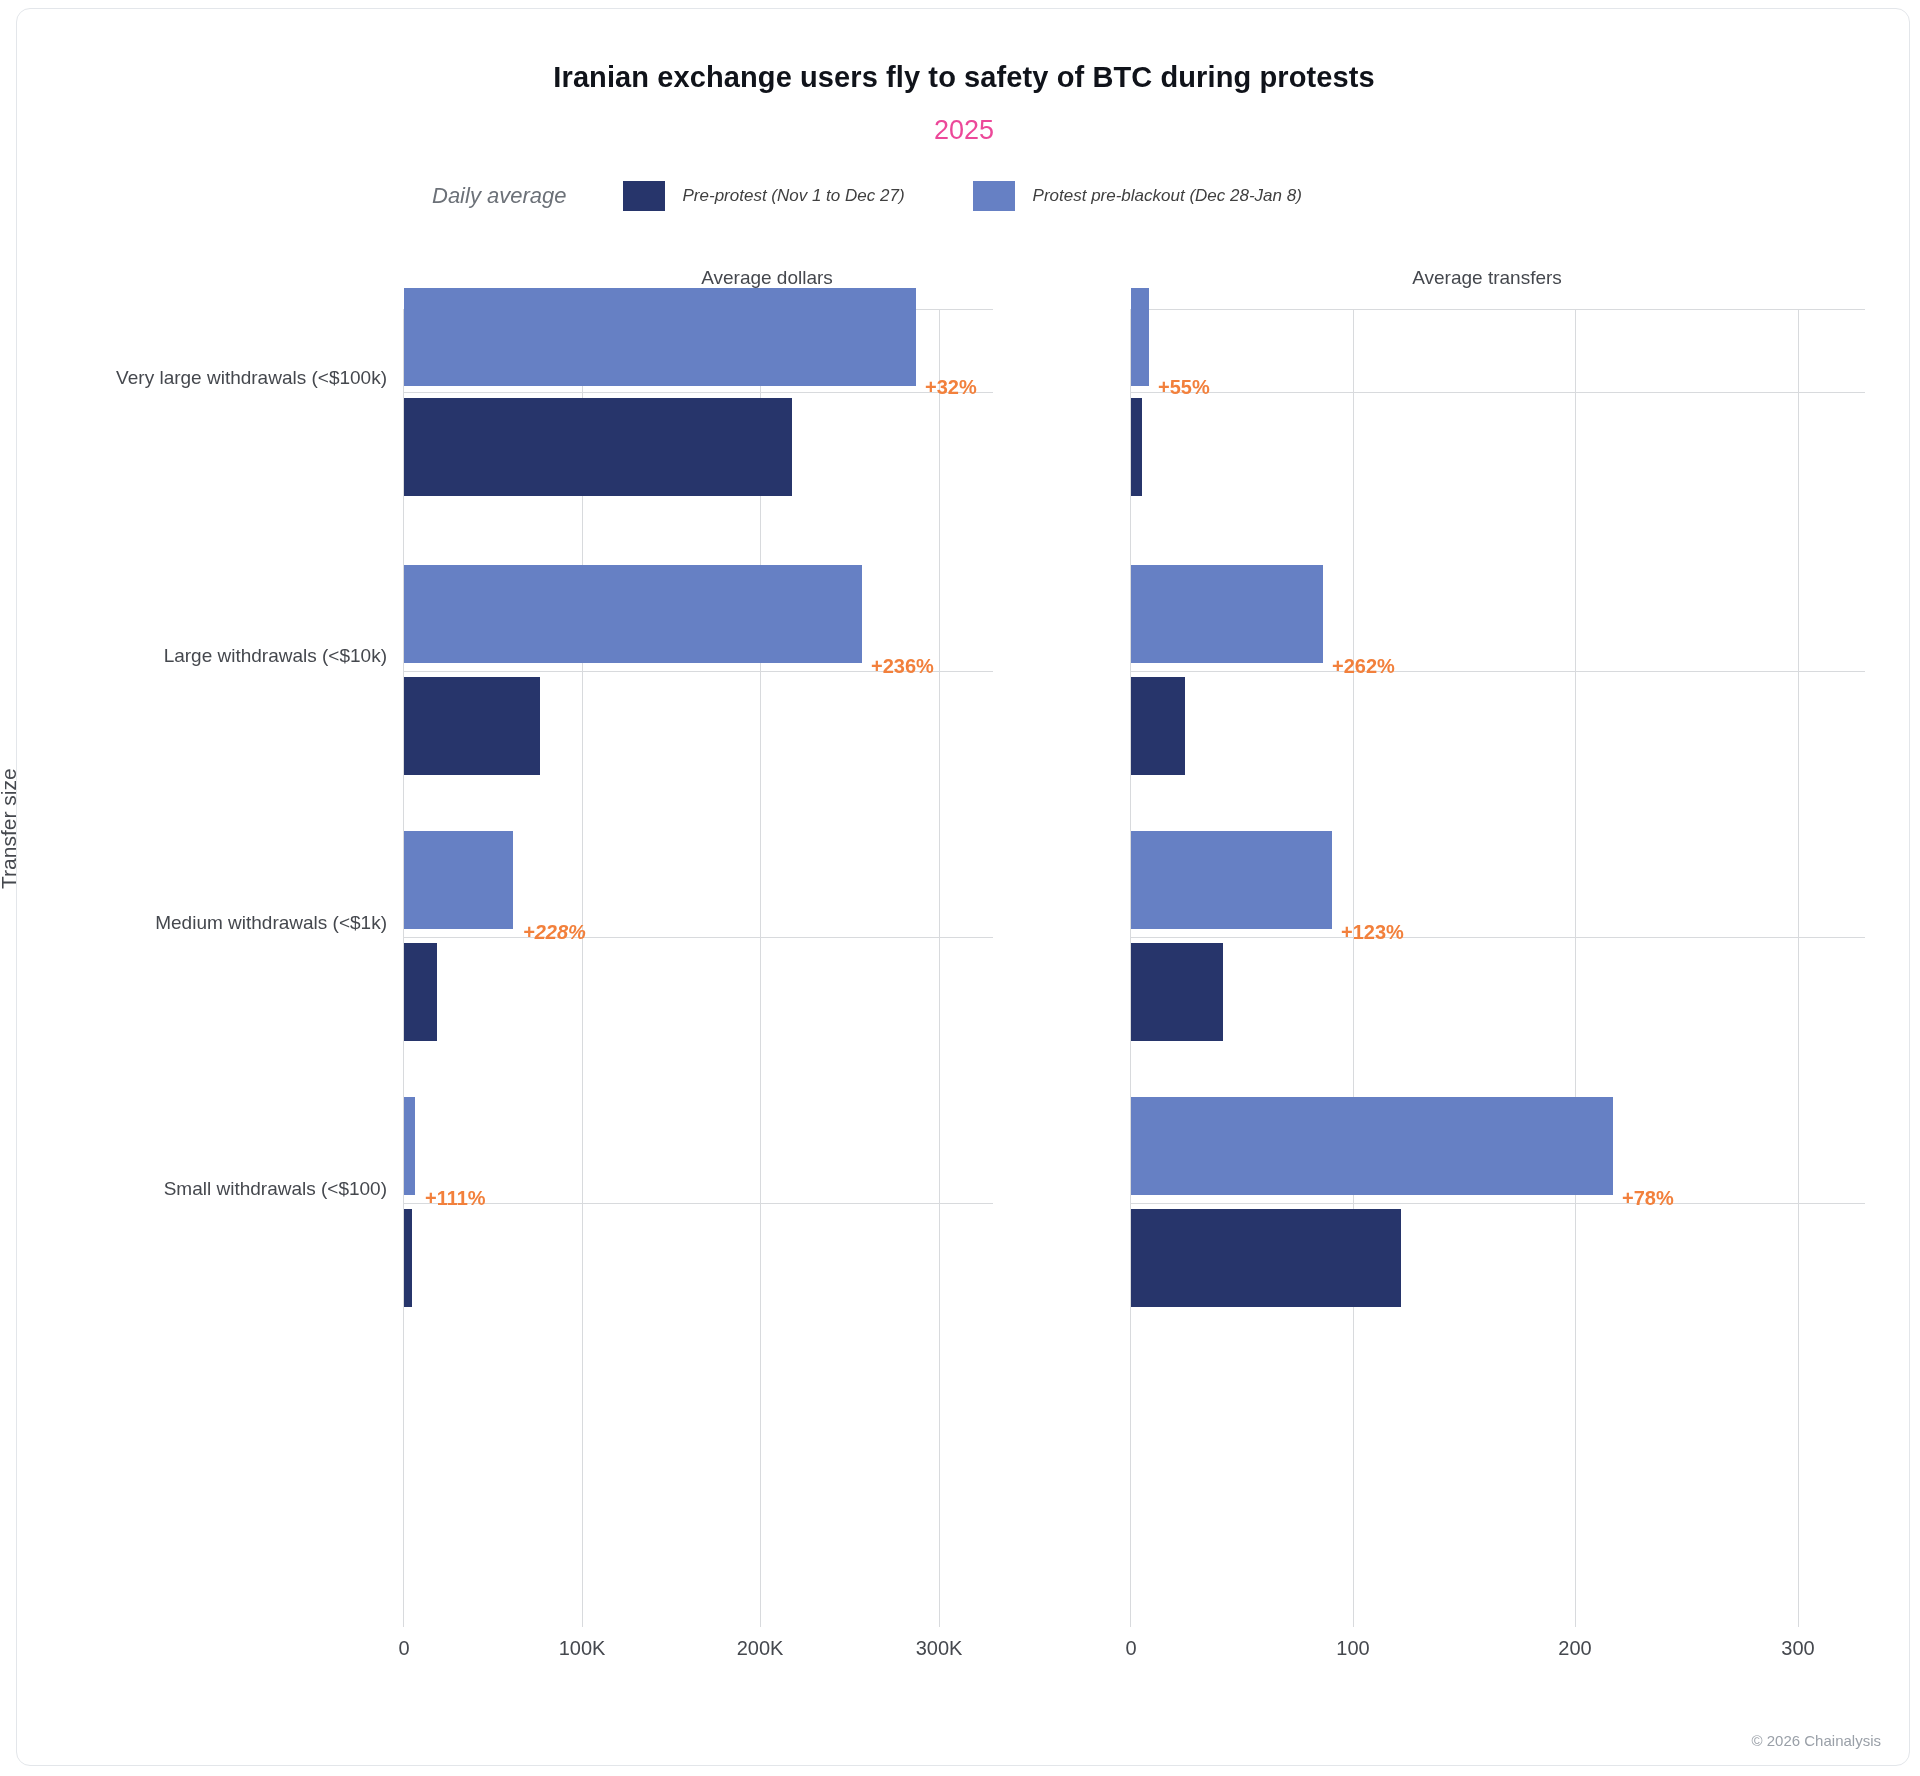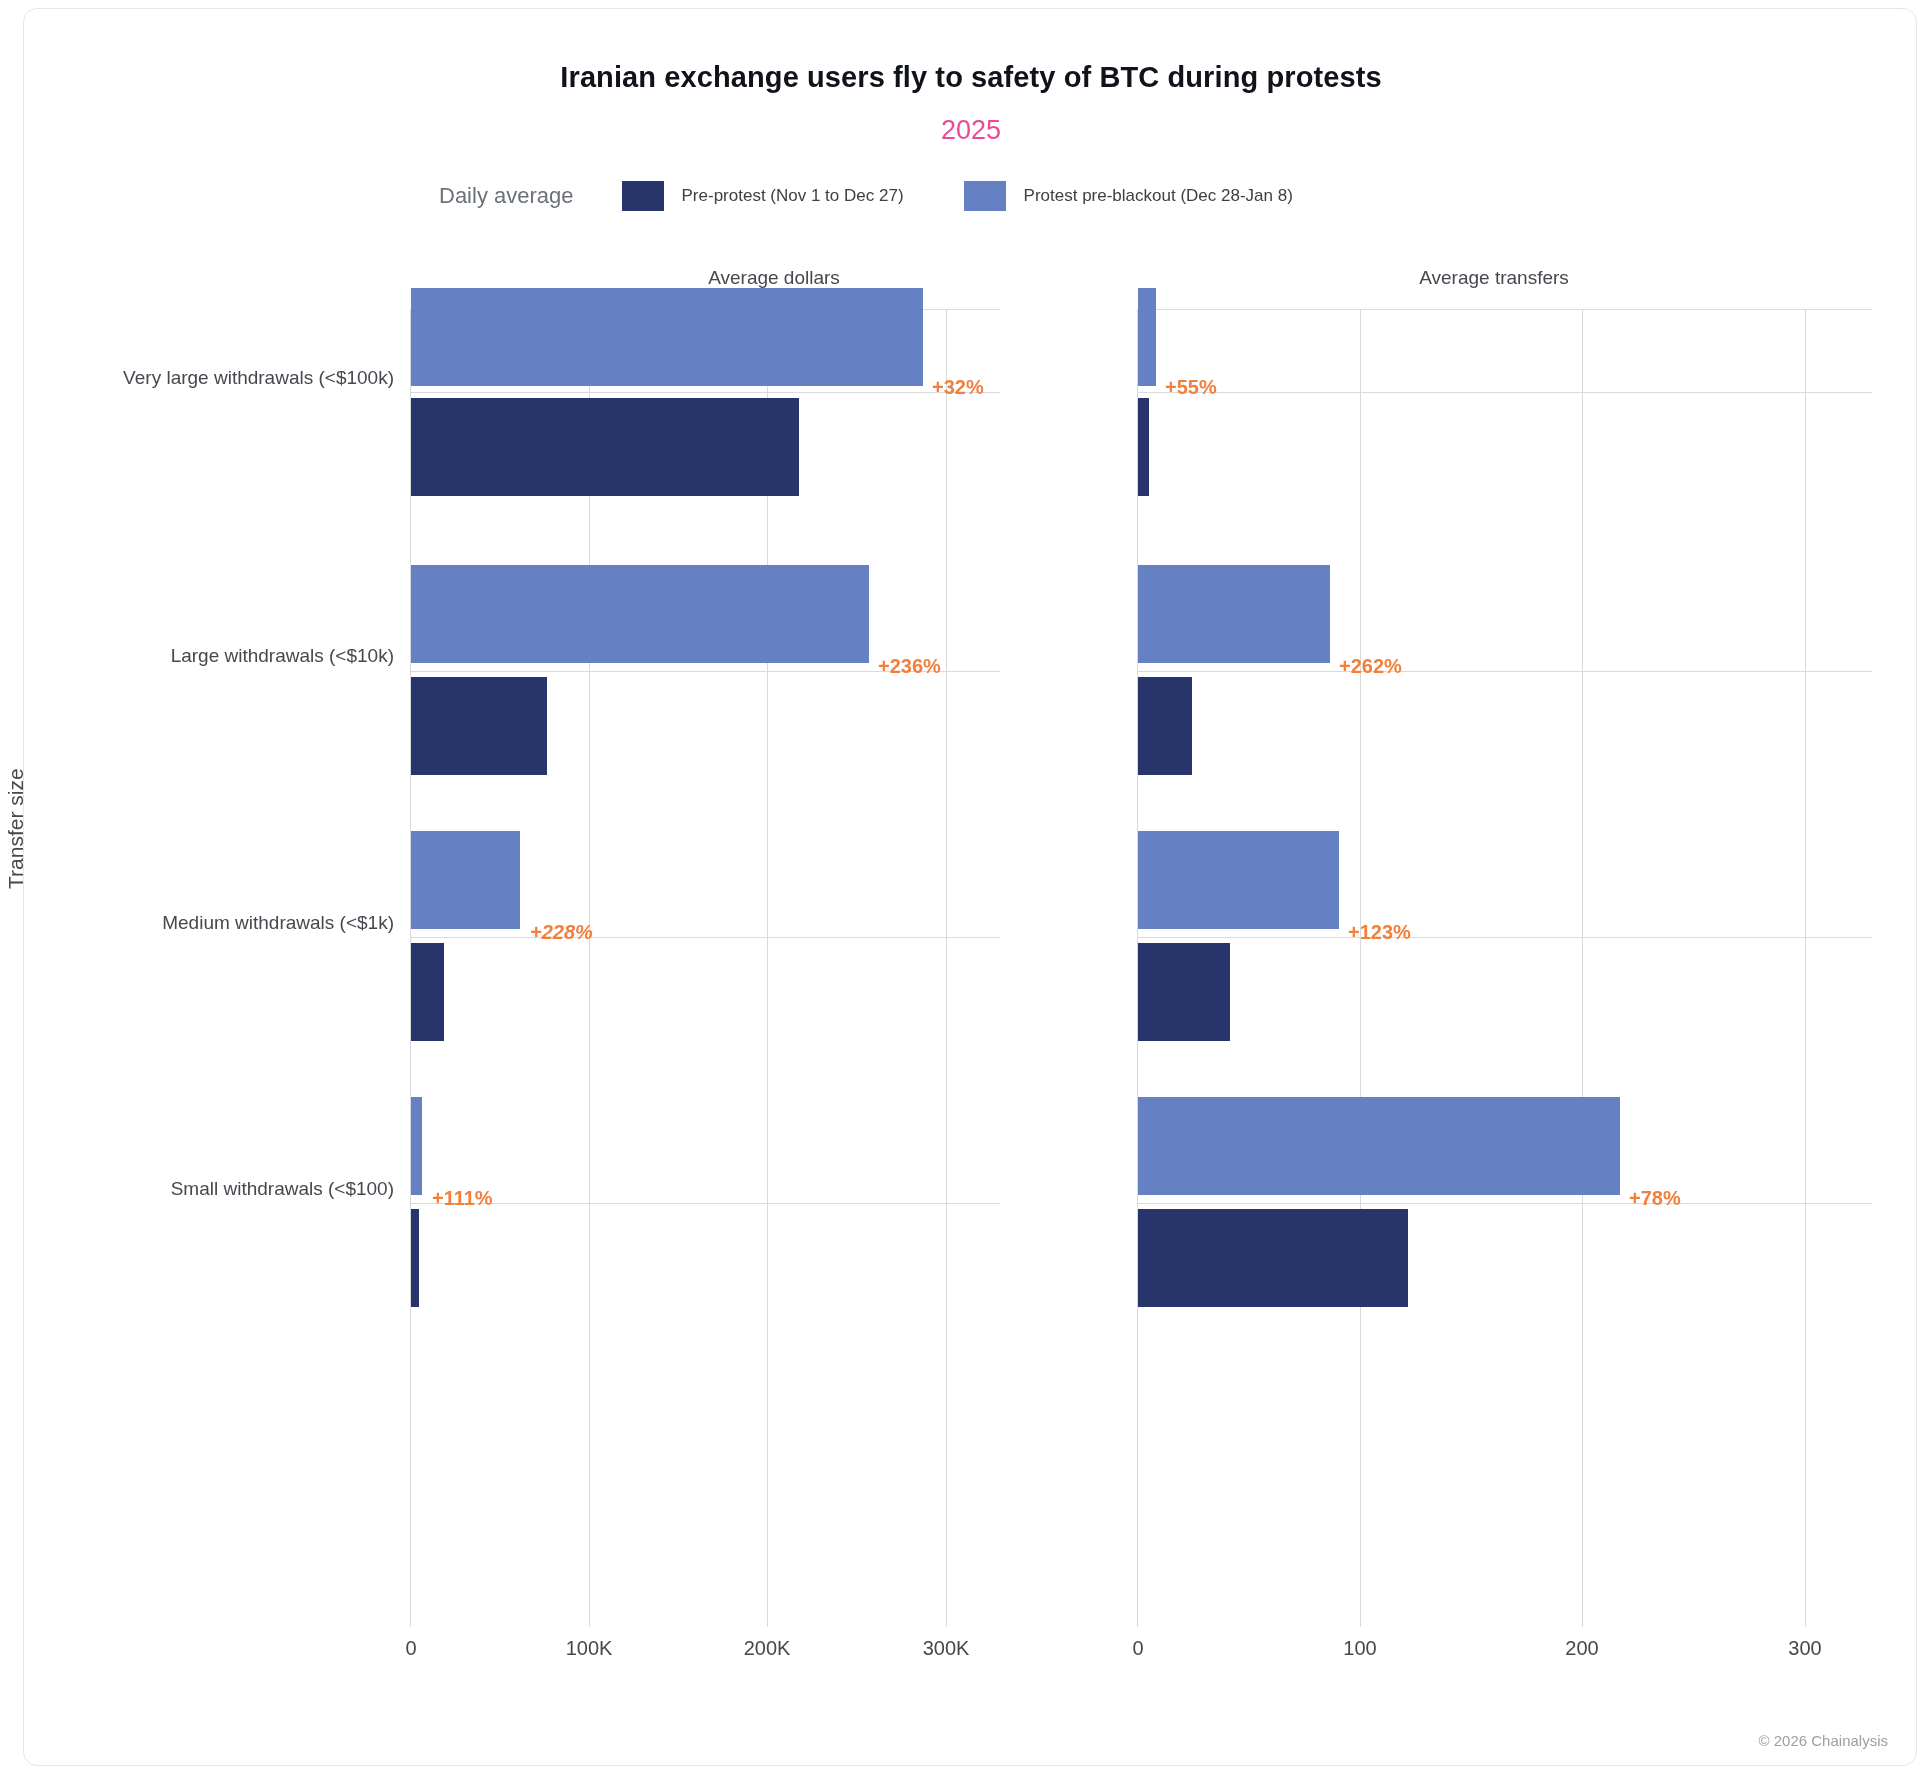--- a/index.html
+++ b/index.html
@@ -10,21 +10,21 @@
   }
   #page {
     position: relative;
     width: 1920px;
     height: 1776px;
     background: #ffffff;
     overflow: hidden;
   }
   .card {
     position: absolute;
-    left: 23px;
+    left: 16px;
     top: 8px;
     width: 1894px;
     height: 1758px;
     background: #ffffff;
     border: 1px solid #e3e6ea;
     border-radius: 14px;
     box-sizing: border-box;
   }
 
   
@@ -49,21 +49,22 @@
     color: #ec4899;
   }
 
   
   .legend {
     position: absolute;
     top: 172px;
     left: 415px;
     display: flex;
     align-items: center;
-    gap: 0px;
+    gap: 8px;
+    font-style: italic;
   }
   .legend-title {
     font-size: 22px;
     color: #6c7178;
     margin-right: 48px;
   }
   .legend-item {
     display: flex;
     align-items: center;
     margin-right: 60px;

